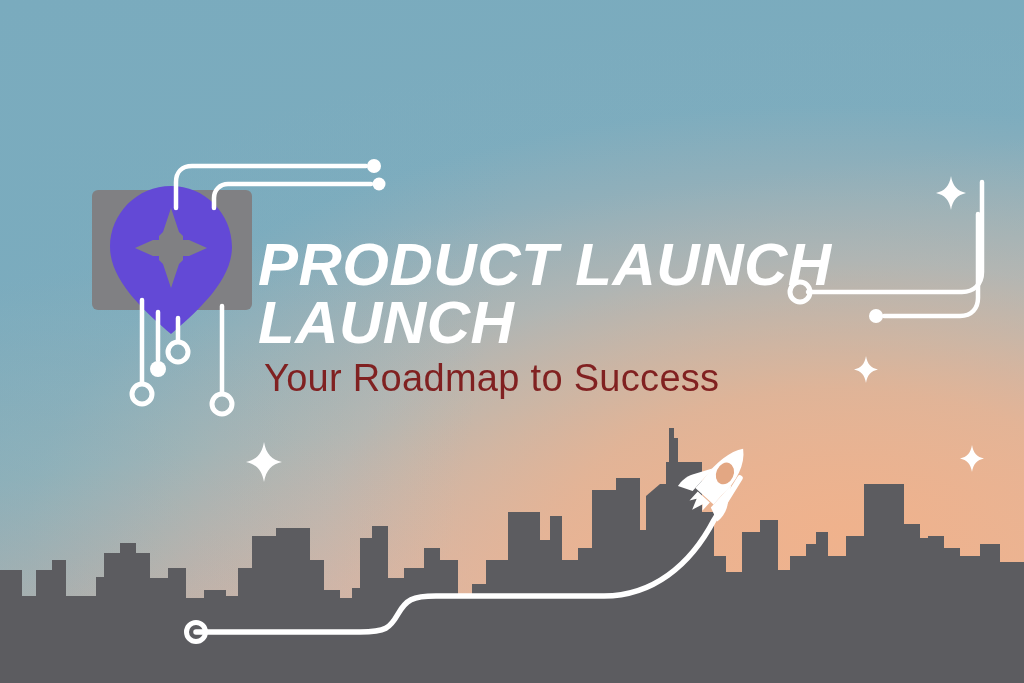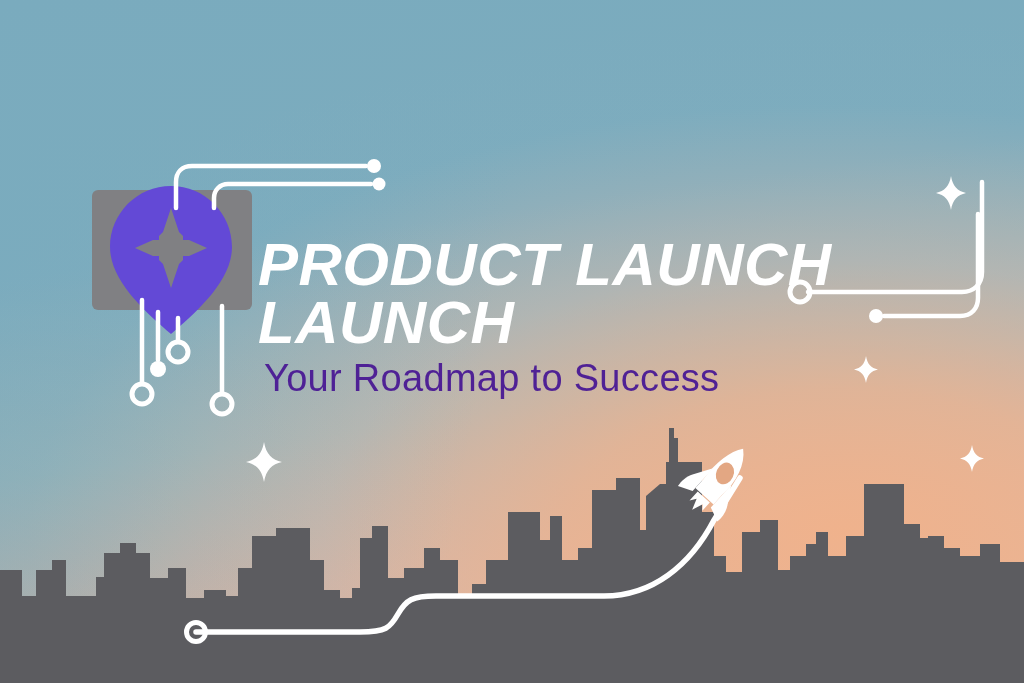--- a/index.html
+++ b/index.html
@@ -64,21 +64,21 @@
     font-size: 60px;
     line-height: 0.96;
     letter-spacing: 0.5px;
     font-style: italic;
   }
   .headline .line2 { display: block; }
   .subtitle {
     position: absolute;
     left: 264px;
     top: 357px;
-    color: #4c1d95;
+    color: #7f1d1d;
     font-size: 38px;
     font-weight: 400;
     letter-spacing: 0.3px;
     opacity: 0.97;
   }
 
   .svg-layer {
     position: absolute;
     inset: 0;
     width: 1024px;

